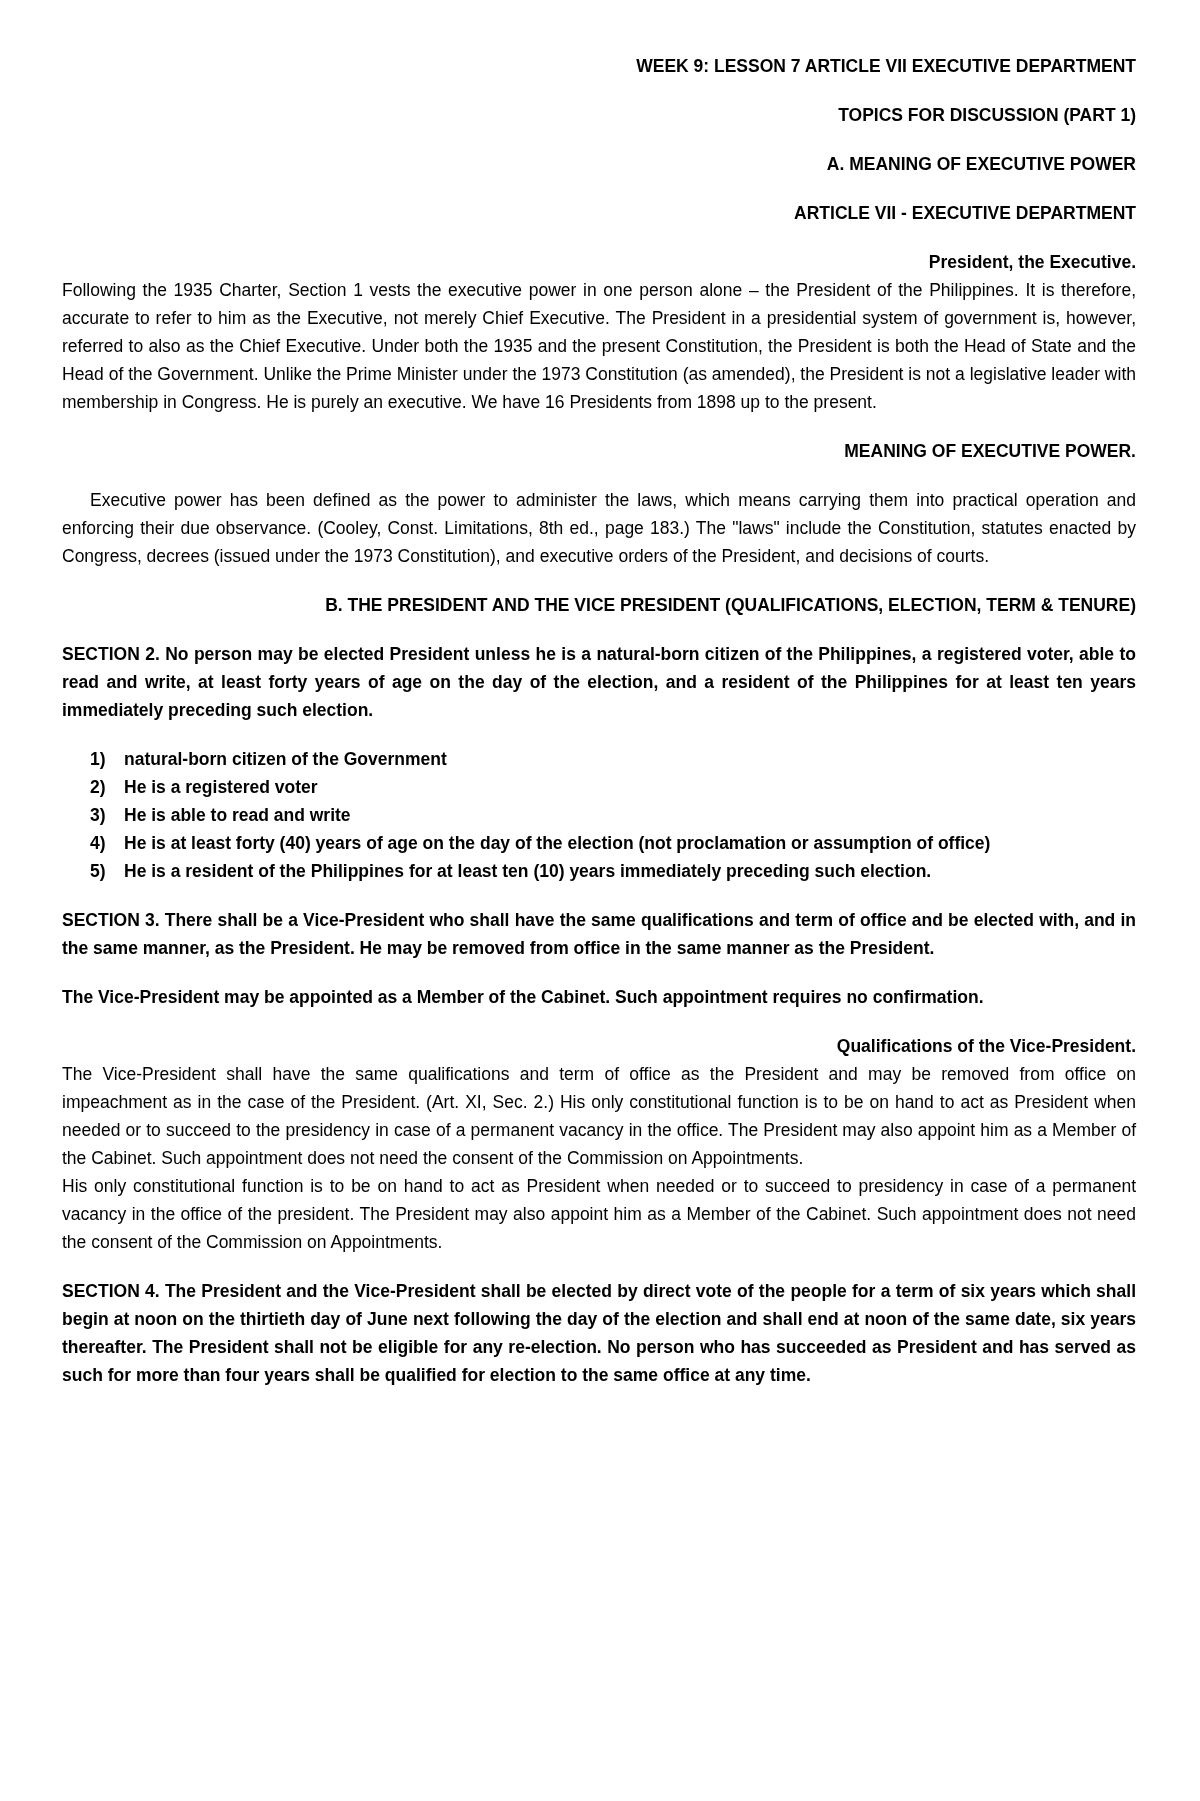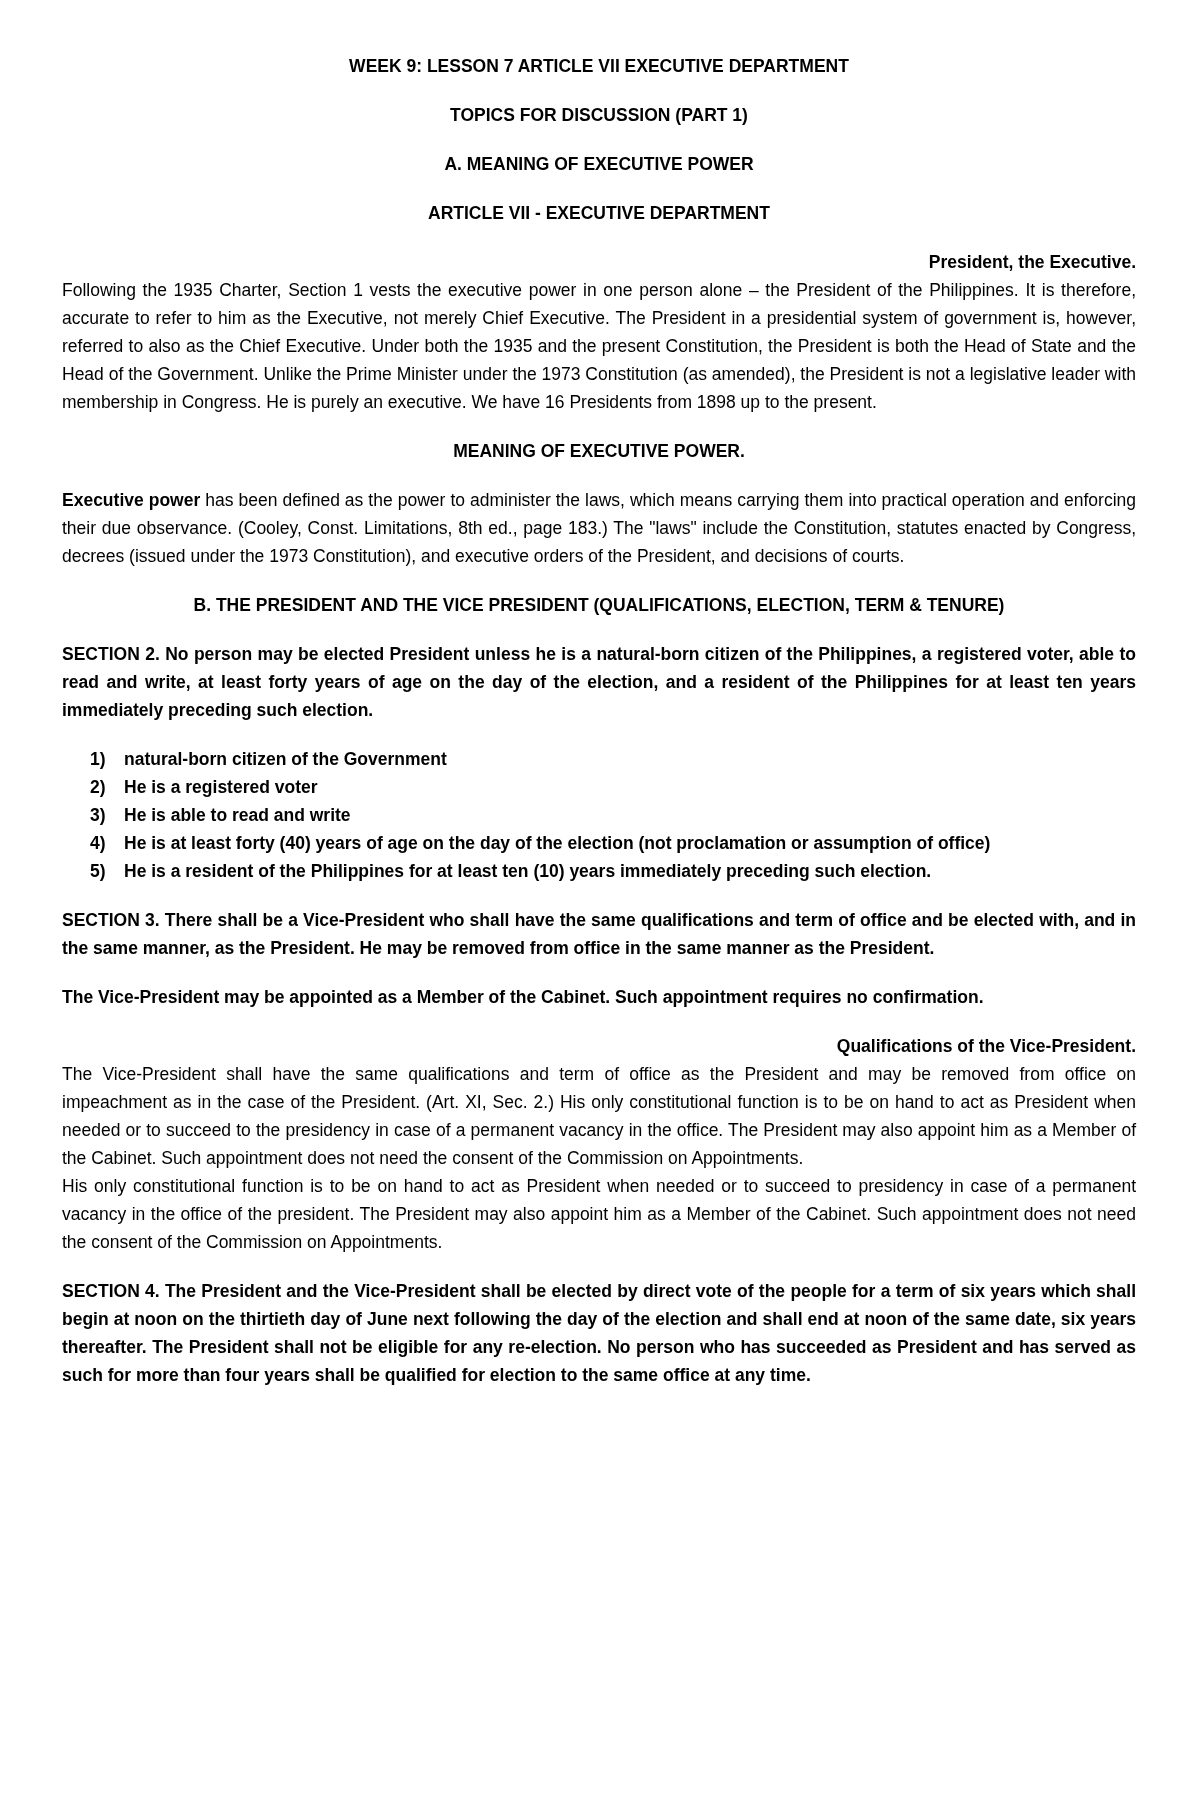--- a/index.html
+++ b/index.html
@@ -16,27 +16,28 @@
     padding: 52px 64px 60px 62px;
     font-family: "Liberation Sans", "DejaVu Sans", sans-serif;
     font-size: 17.5px;
     line-height: 28px;
   }
   .block {
     margin: 0 0 21px 0;
   }
   .heading {
     font-weight: bold;
-    text-align: center;
+    text-align: right;
   }
   .para {
     text-align: justify;
   }
   .bold {
-    font-weight: bold;
+    font-weight: normal;
+    margin-left: 28px;
   }
   .lead-line {
     display: block;
     font-weight: bold;
     text-align: right;
   }
   .qual-list {
     padding-left: 28px;
   }
   .qual-item {

